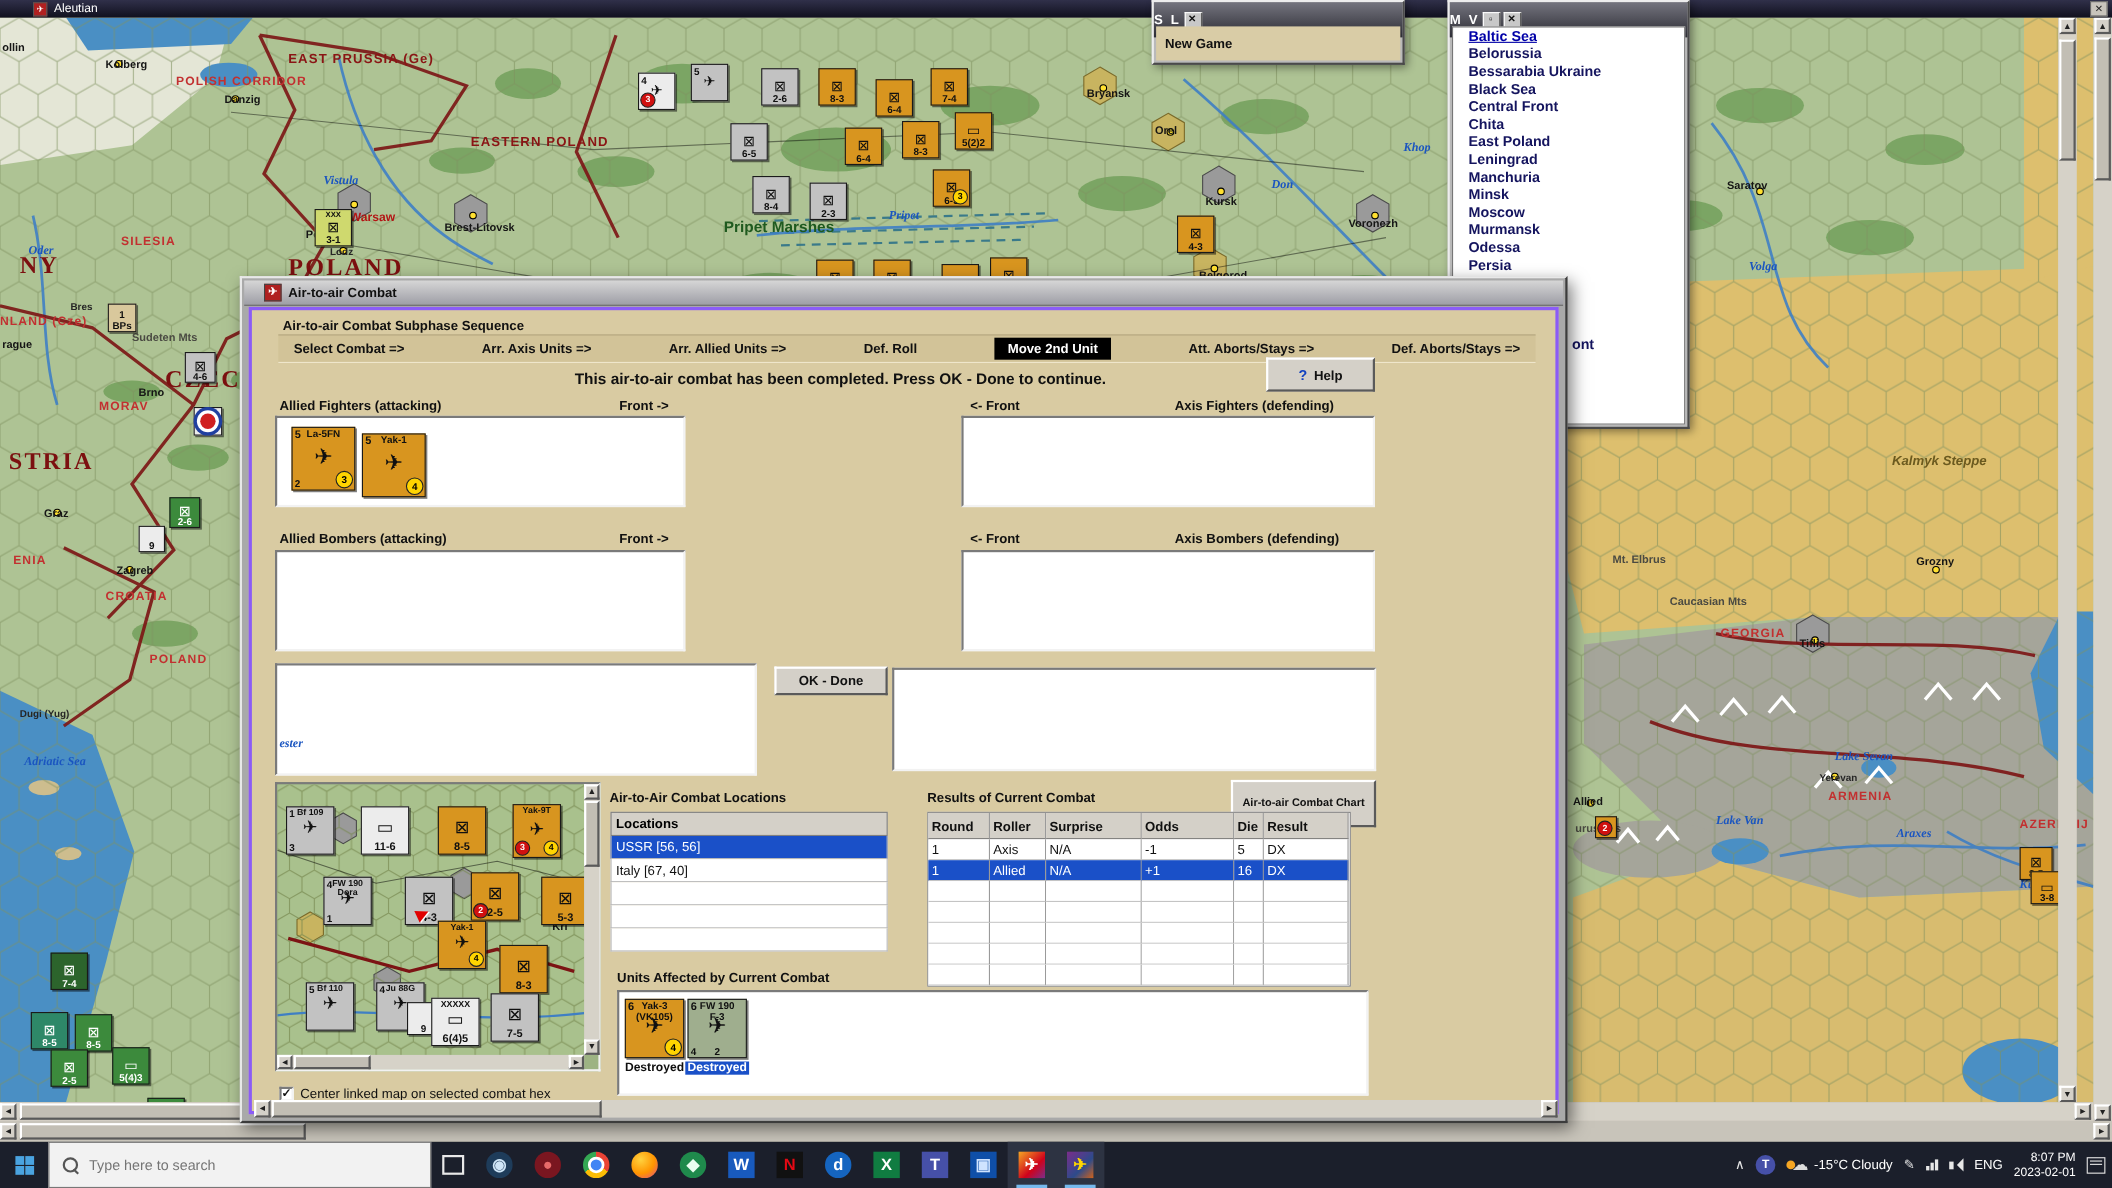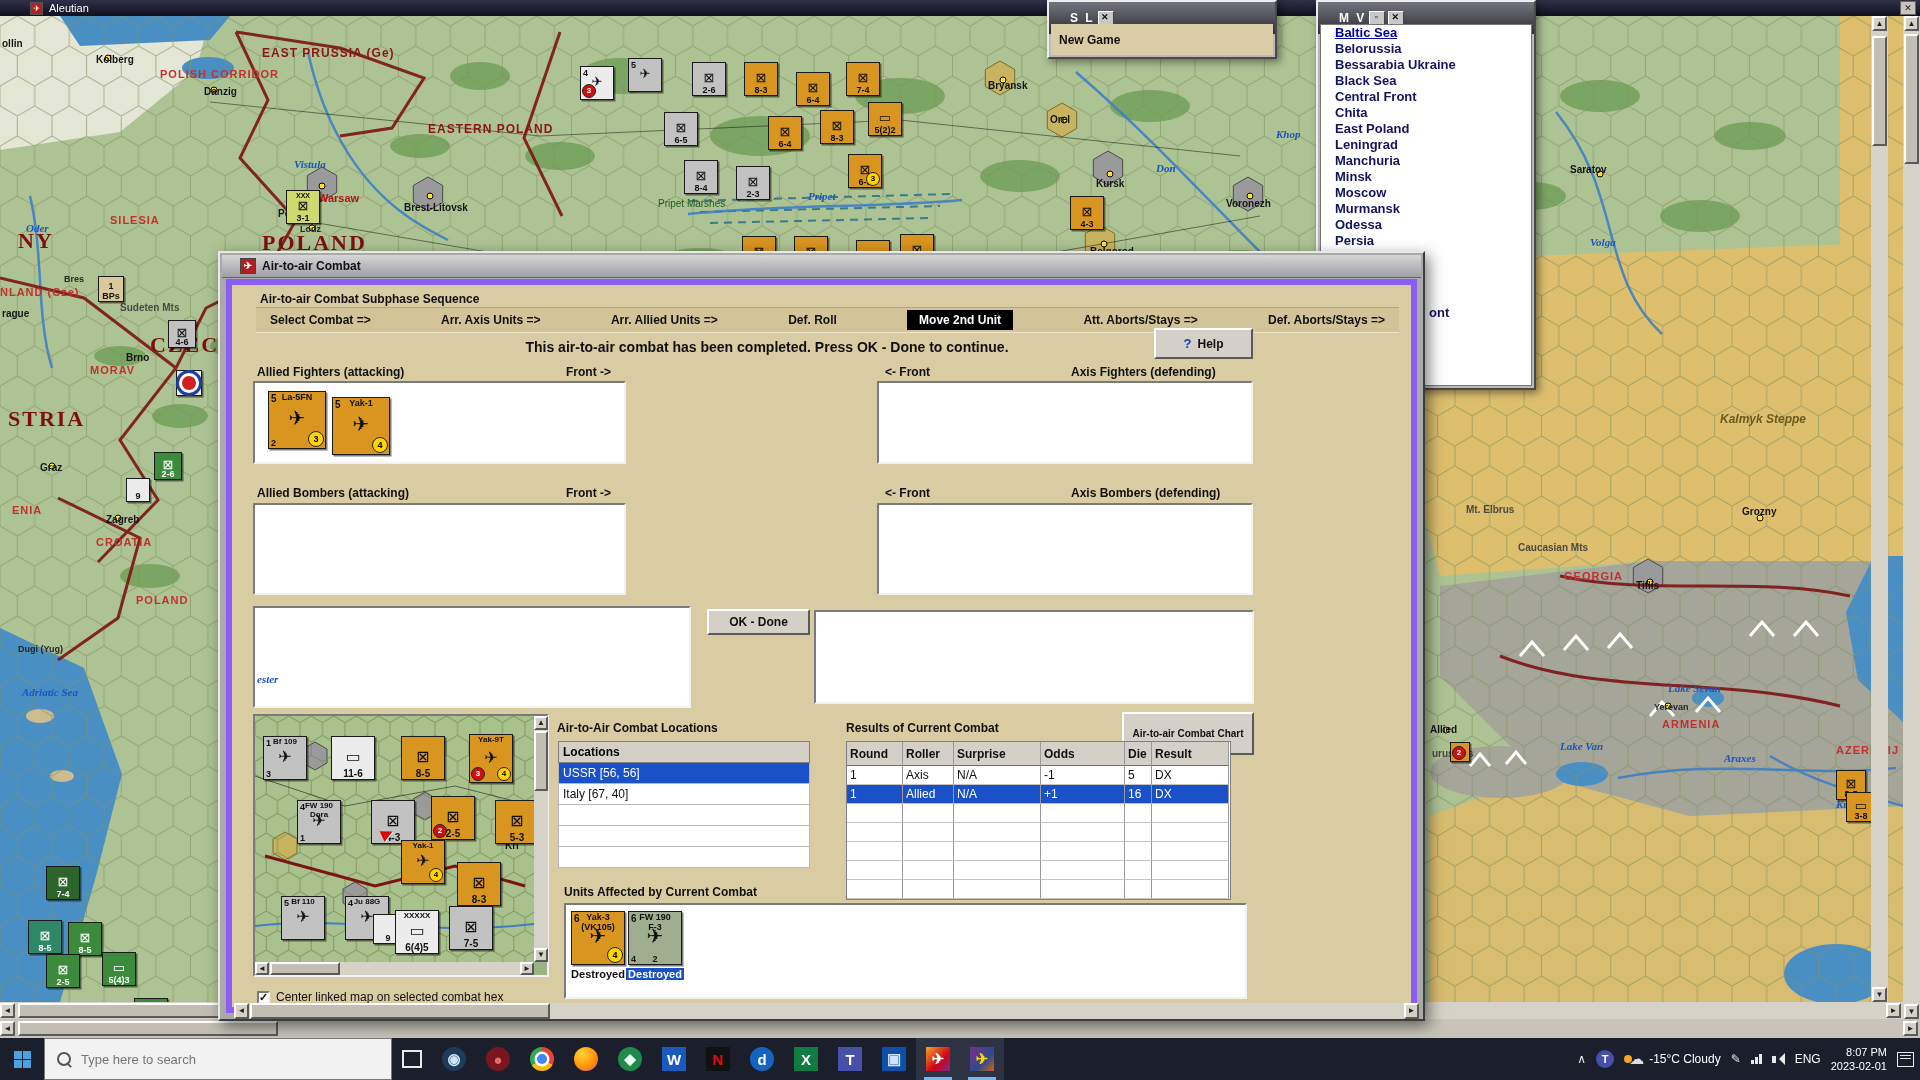--- a/index.html
+++ b/index.html
@@ -16,21 +16,21 @@
   #map{position:absolute;left:0;top:16px;width:1920px;height:986px;overflow:hidden;z-index:1;background:#aec394}
   #map svg{position:absolute;left:0;top:0}
   .mlabel{position:absolute;white-space:nowrap;pointer-events:none}
   .city{font-size:10px;font-weight:bold;color:#151515}
   .citysm{font-size:9px;font-weight:bold;color:#262626}
   .cityred{font-size:11px;font-weight:bold;color:#b31414}
   .region{font-family:"Liberation Serif",serif;font-size:22px;font-weight:bold;color:#7c1010;letter-spacing:2px}
   .regmd{font-size:12px;font-weight:bold;color:#8a1515;letter-spacing:1px}
   .regsm{font-size:11px;font-weight:bold;color:#c23030;letter-spacing:1px}
   .water{font-size:11px;font-weight:bold;font-style:italic;color:#1a55c0;font-family:"Liberation Serif",serif}
-  .terrain{font-size:10px;font-weight:normal;color:#1f5a1f}
+  .terrain{font-size:14px;font-weight:bold;color:#1f5a1f}
   .tanlbl{font-size:12px;font-weight:bold;font-style:italic;color:#6b5a1f}
   .mts{font-size:10px;font-weight:bold;color:#4a4a42}
   
   .unit{position:absolute;border:1px solid #1a1a1a;box-shadow:1.5px 1.5px 0 rgba(0,0,0,.5);box-sizing:border-box;color:#101010}
   .c-orange{background:#d8951f}.c-gray{background:#c2c2c2}.c-white{background:#ececec}
   .c-green{background:#3c8a3c;color:#fff}.c-dkgreen{background:#2c642c;color:#fff}.c-teal{background:#2e8868;color:#fff}
   .c-ygreen{background:#cfd96e}.c-tanc{background:#d9c89c}.c-graygreen{background:#9fae8e}
   .u-name{position:absolute;top:1px;left:1px;right:1px;font-size:7px;font-weight:bold;text-align:center;line-height:7px;white-space:nowrap;overflow:hidden}
   .u-sub{top:9px}
   .u-tl{position:absolute;top:1px;left:2px;font-size:9px;font-weight:bold}
@@ -45,41 +45,41 @@
     background:#d02020;box-shadow:0 0 0 3px #fff,0 0 0 6px #2040a0}
   .unit.mid .u-name{font-size:8px;line-height:8px}.unit.mid .u-g{font-size:16px}.unit.mid .u-str{font-size:10px}
   .unit.mid .u-sub{top:10px}
   .unit.big .u-name{font-size:9px;line-height:9px}.unit.big .u-g{font-size:20px}
   .unit.big .u-tl{font-size:10px}.unit.big .u-badge{width:14px;height:14px;line-height:14px;font-size:9px}
   .unit.big .u-sub{top:11px}
   
   .winframe{position:absolute;background:#b9b9b9;border:2px solid;border-color:#ededed #4a4a4a #4a4a4a #ededed;
     box-shadow:3px 3px 8px rgba(0,0,0,.45);z-index:5}
   .wtitle{height:32px;background:linear-gradient(#74747e,#2c2c34);color:#fff;font-weight:bold;font-size:12px;
-    display:flex;align-items:center;padding:0 21px;letter-spacing:2px}
+    display:flex;align-items:center;padding:0 0;letter-spacing:2px}
   .wbtn{width:14px;height:13px;background:#c8c8c8;border:1px solid;border-color:#fff #444 #444 #fff;
     font-size:9px;line-height:11px;text-align:center;margin-left:3px;color:#111;font-weight:bold}
   .wbtn:first-of-type{margin-left:auto}
   
   #mv-list{position:absolute;left:2px;right:2px;top:22px;bottom:2px;background:#fff;overflow:hidden;
     border:1px solid #777}
   .mv-item{font-size:13px;font-weight:bold;color:#14145e;padding:0 0 0 14px;height:16px;line-height:16px;white-space:nowrap}
   .mv-item.first{color:#0000a8;text-decoration:underline}
   .mv-partial{position:absolute;font-size:13px;font-weight:bold;color:#14145e}
   
   #sl-body{position:absolute;left:2px;right:2px;top:22px;bottom:2px;background:#d9cca6;display:flex;align-items:center}
   #sl-menu{font-size:12px;font-weight:bold;color:#111;padding:2px 8px}
   
   #dialog{position:absolute;left:218px;top:251px;width:1203px;height:766px;z-index:8;
     background:#a9a9a9;border:2px solid;border-color:#e8e8e8 #3c3c3c #3c3c3c #e8e8e8;box-shadow:4px 5px 14px rgba(0,0,0,.5)}
   #dlg-title{position:absolute;left:2px;right:2px;top:2px;height:22px;background:linear-gradient(#d6d6d6,#9e9ea6);
     display:flex;align-items:center;font-size:12px;font-weight:bold;color:#111;border-bottom:1px solid #666}
   #dlg-title .dicon{width:14px;height:14px;margin:0 6px 0 18px;background:#b02020;border:1px solid #444;color:#fff;
     font-size:10px;line-height:14px;text-align:center}
-  #dlg-body{position:absolute;left:6px;right:6px;top:26px;bottom:6px;background:#d9cba2;border:6px solid #8b5cf6}
+  #dlg-body{position:absolute;left:6px;right:6px;top:26px;bottom:6px;background:#d9cba2;border:3px solid #8b5cf6}
   .dlbl{position:absolute;font-size:12px;font-weight:bold;color:#101010;white-space:nowrap}
   #seqbar{position:absolute;left:24px;top:22px;width:1143px;height:26px;background:#d2c398;
     border-top:1px solid #b4a67e;border-bottom:1px solid #efe6cb;display:flex;align-items:center;justify-content:space-between;padding:0 14px;box-sizing:border-box}
   .seq-item{font-size:12px;font-weight:bold;color:#101010;white-space:nowrap}
   .seq-item.active{background:#000;color:#fff;padding:3px 12px}
   #dlg-msg{position:absolute;left:110px;top:54px;width:850px;text-align:center;font-size:14px;font-weight:bold;color:#101010}
   .btn{background:#d4d0c8;border:2px solid;border-color:#fff #5a5a5a #5a5a5a #fff;font-size:12px;font-weight:bold;
     color:#111;display:flex;align-items:center;justify-content:center;box-sizing:border-box}
   #btn-help{position:absolute;left:922px;top:43px;width:99px;height:31px;gap:6px}
   #btn-help .qmark{color:#1040c0;font-size:13px}

